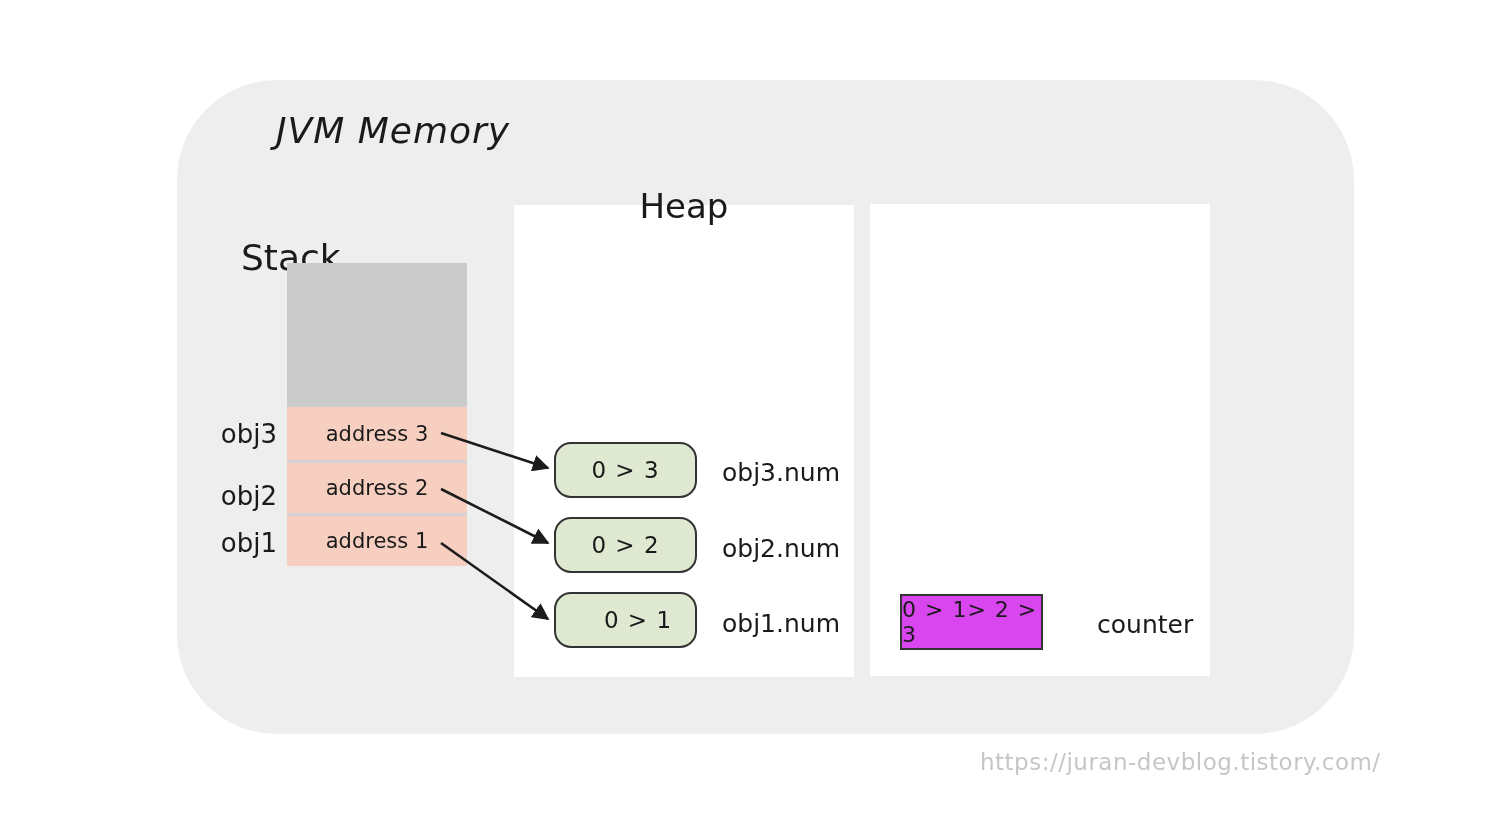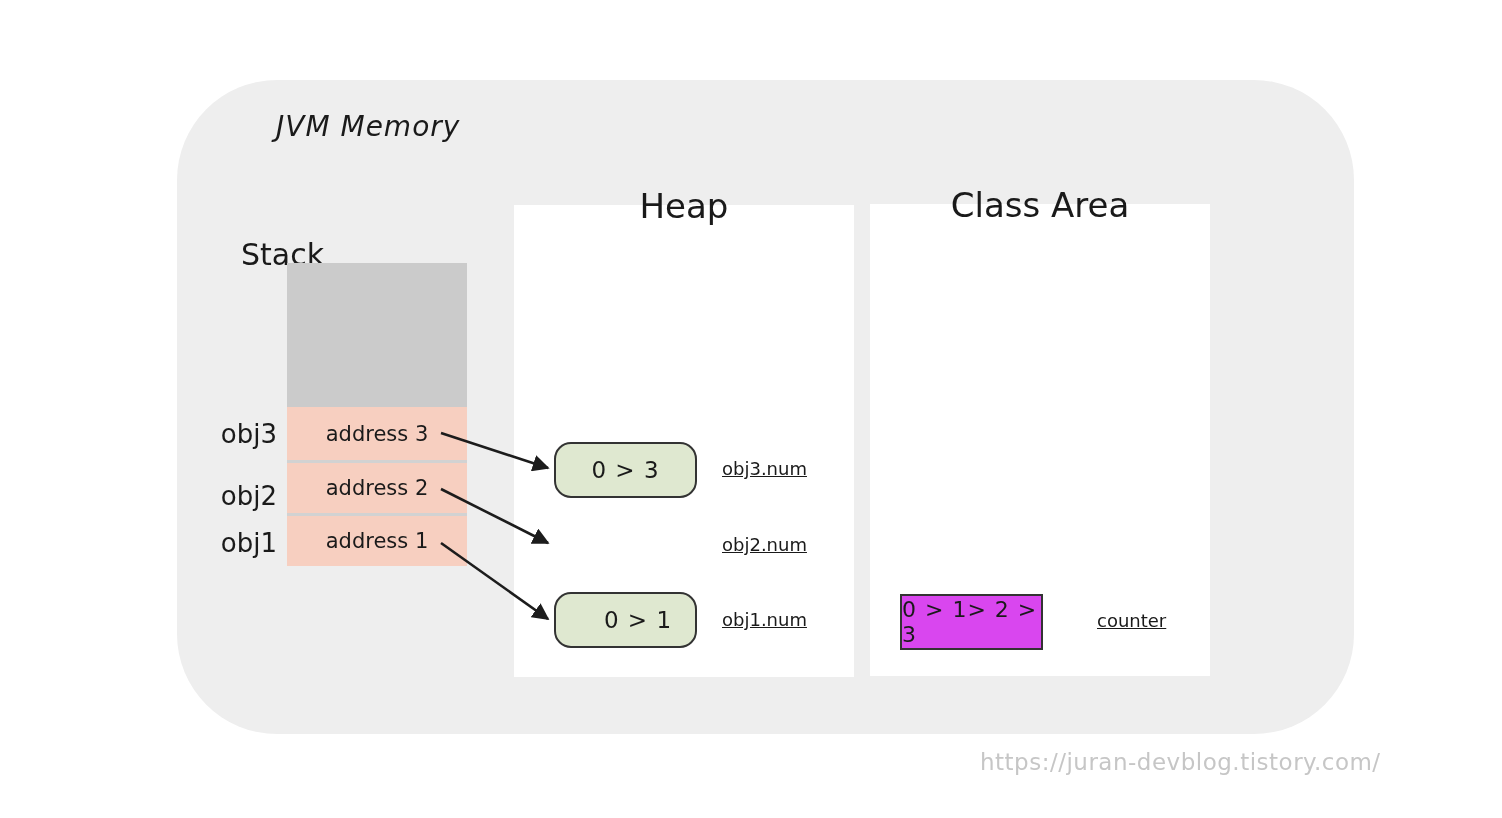--- a/index.html
+++ b/index.html
@@ -16,34 +16,34 @@
   .jvm-region {
     position: absolute;
     left: 177px; top: 80px;
     width: 1177px; height: 654px;
     background: #eeeeee;
     border-radius: 100px;
   }
   .jvm-title {
     position: absolute;
     left: 276px; top: 110px;
-    font-size: 28px;
+    font-size: 36px;
     font-style: italic;
     letter-spacing: 1px;
   }
   .section-title {
     position: absolute;
     font-size: 34px;
     text-align: center;
     white-space: nowrap;
   }
   .stack-title {
     position: absolute;
     left: 241px; top: 237px;
-    font-size: 30px;
+    font-size: 36px;
   }
   .heap-title  { left: 514px; top: 186px; width: 340px; }
   .class-title { left: 870px; top: 185px; width: 340px; }
   .panel {
     position: absolute;
     background: #ffffff;
     width: 340px; height: 472px;
   }
   .heap-panel  { left: 514px; top: 205px; }
   .class-panel { left: 870px; top: 204px; }
@@ -87,23 +87,22 @@
     font-size: 23px;
     letter-spacing: 1px;
   }
   .mem-box.green  { background: #dfe8d0; left: 554px; border-radius: 17px; }
   .mem-box.h1 { top: 442px; }
   .mem-box.h2 { top: 517px; }
   .mem-box.h3 { top: 592px; padding-left: 25px; }
   .mem-box.yellow { background: #d946ef; left: 900px; top: 594px; font-size: 22px; }
   .mem-label {
     position: absolute;
-    font-size: 18px;
+    font-size: 25px;
     white-space: nowrap;
-    text-decoration: underline;
   }
   .mem-label.m1 { left: 722px; top: 458px; }
   .mem-label.m2 { left: 722px; top: 534px; text-align: right; }
   .mem-label.m3 { left: 722px; top: 609px; }
   .mem-label.m4 { left: 1097px; top: 610px; }
   .arrow-layer {
     position: absolute;
     left: 0; top: 0;
     width: 1502px; height: 818px;
     pointer-events: none;
@@ -124,34 +123,34 @@
 
   <div class="jvm-region"></div>
 
   <div class="jvm-title">JVM Memory</div>
 
   <div class="panel heap-panel"></div>
   <div class="panel class-panel"></div>
 
   <div class="stack-title">Stack</div>
   <div class="section-title heap-title">Heap</div>
-  <div class="section-title class-title">Class Area</div>
 
   <div class="stack-col">
     <div class="stack-free"></div>
     <div class="stack-frame">address 3</div>
     <div class="stack-frame">address 2</div>
     <div class="stack-frame">address 1</div>
   </div>
 
   <div class="obj-label l1">obj3</div>
   <div class="obj-label l2">obj2</div>
   <div class="obj-label l3">obj1</div>
 
   <div class="mem-box green h1">0 &gt; 3</div>
+  <div class="mem-box green h2">0 &gt; 2</div>
   <div class="mem-box green h3">0 &gt; 1</div>
   <div class="mem-label m1">obj3.num</div>
   <div class="mem-label m2">obj2.num</div>
   <div class="mem-label m3">obj1.num</div>
 
   <div class="mem-box yellow">0 &gt; 1&gt; 2 &gt; 3</div>
   <div class="mem-label m4">counter</div>
 
   <svg class="arrow-layer" width="1502" height="818" viewBox="0 0 1502 818">
     <defs>

